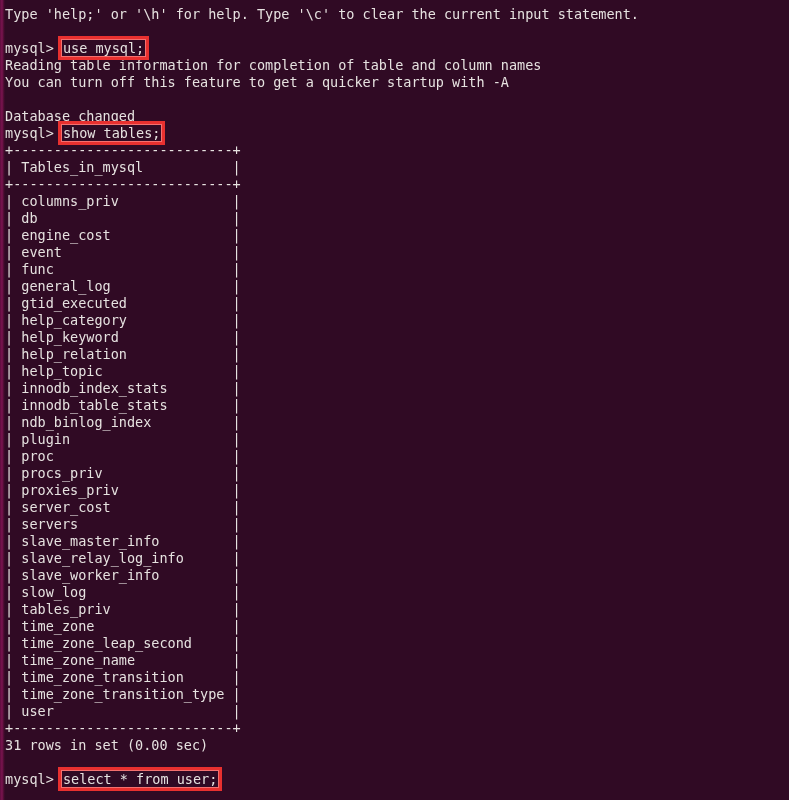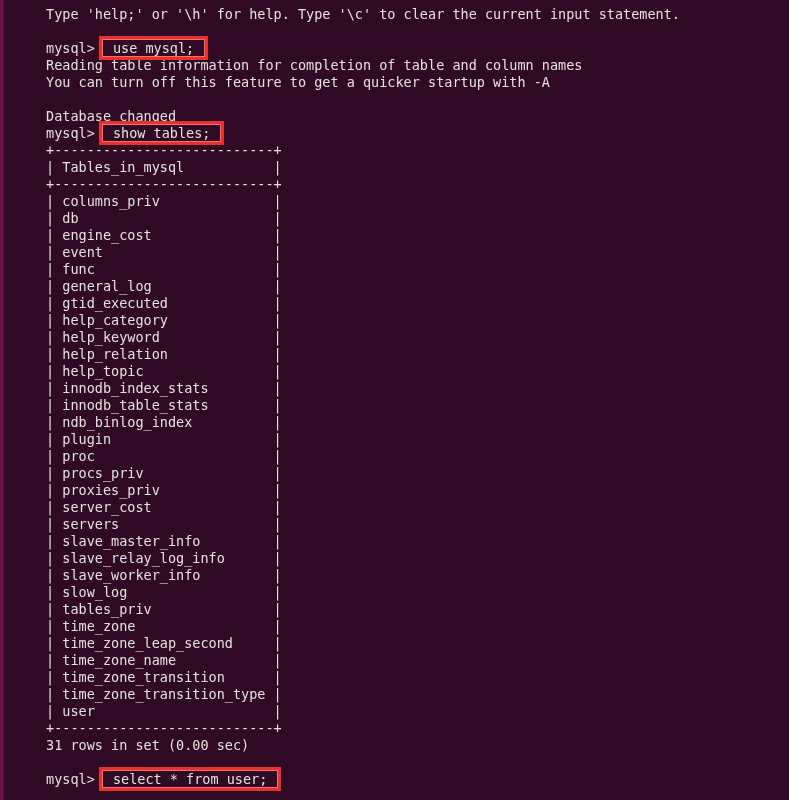--- a/index.html
+++ b/index.html
@@ -30,29 +30,28 @@
   }
   #screen {
     position: absolute;
     left: 5px;
     top: 6px;
     white-space: pre;
   }
   .line {
     height: 17px;
     white-space: pre;
-    margin-left: 41px;
   }
   .blank { height: 17px; }
 
   
   .hl {
     position: relative;
     display: inline-block;
-    padding: 0 10px;
+    padding: 0 1px;
   }
   .hl::after {
     content: "";
     position: absolute;
     left: -4px;
     right: -4px;
     top: -4px;
     bottom: -3px;
     border: 3px solid #e8302f;
     box-shadow: inset 0 0 0 1px #f4706f;

